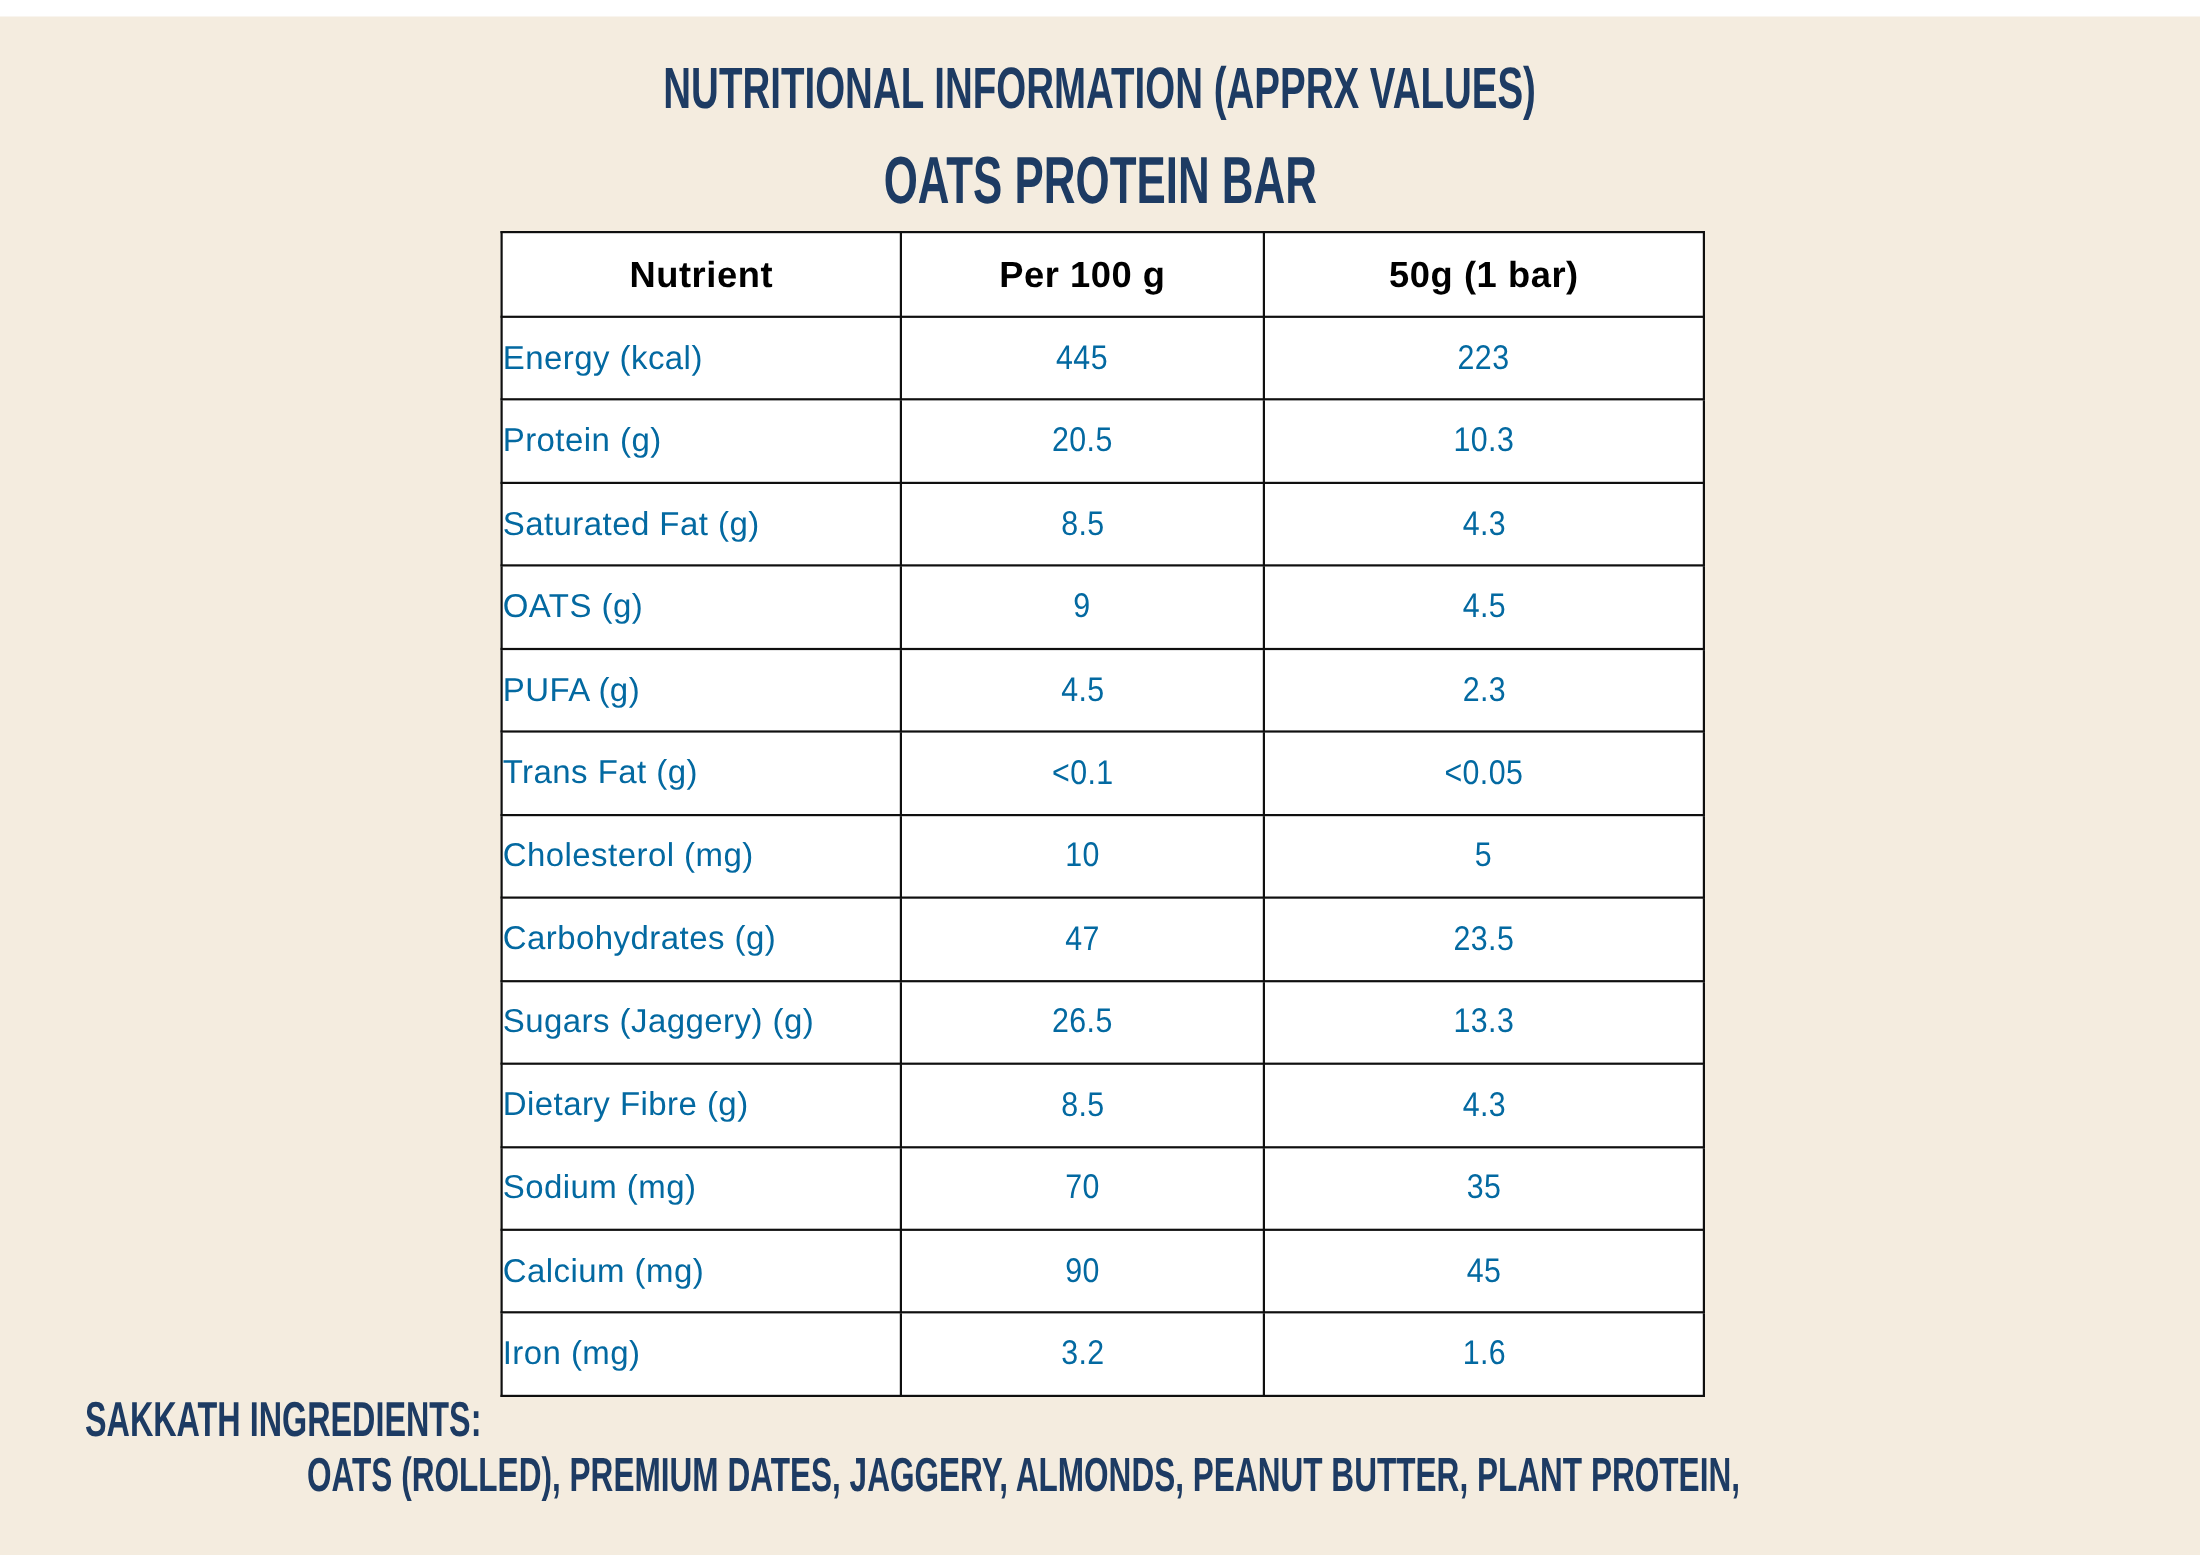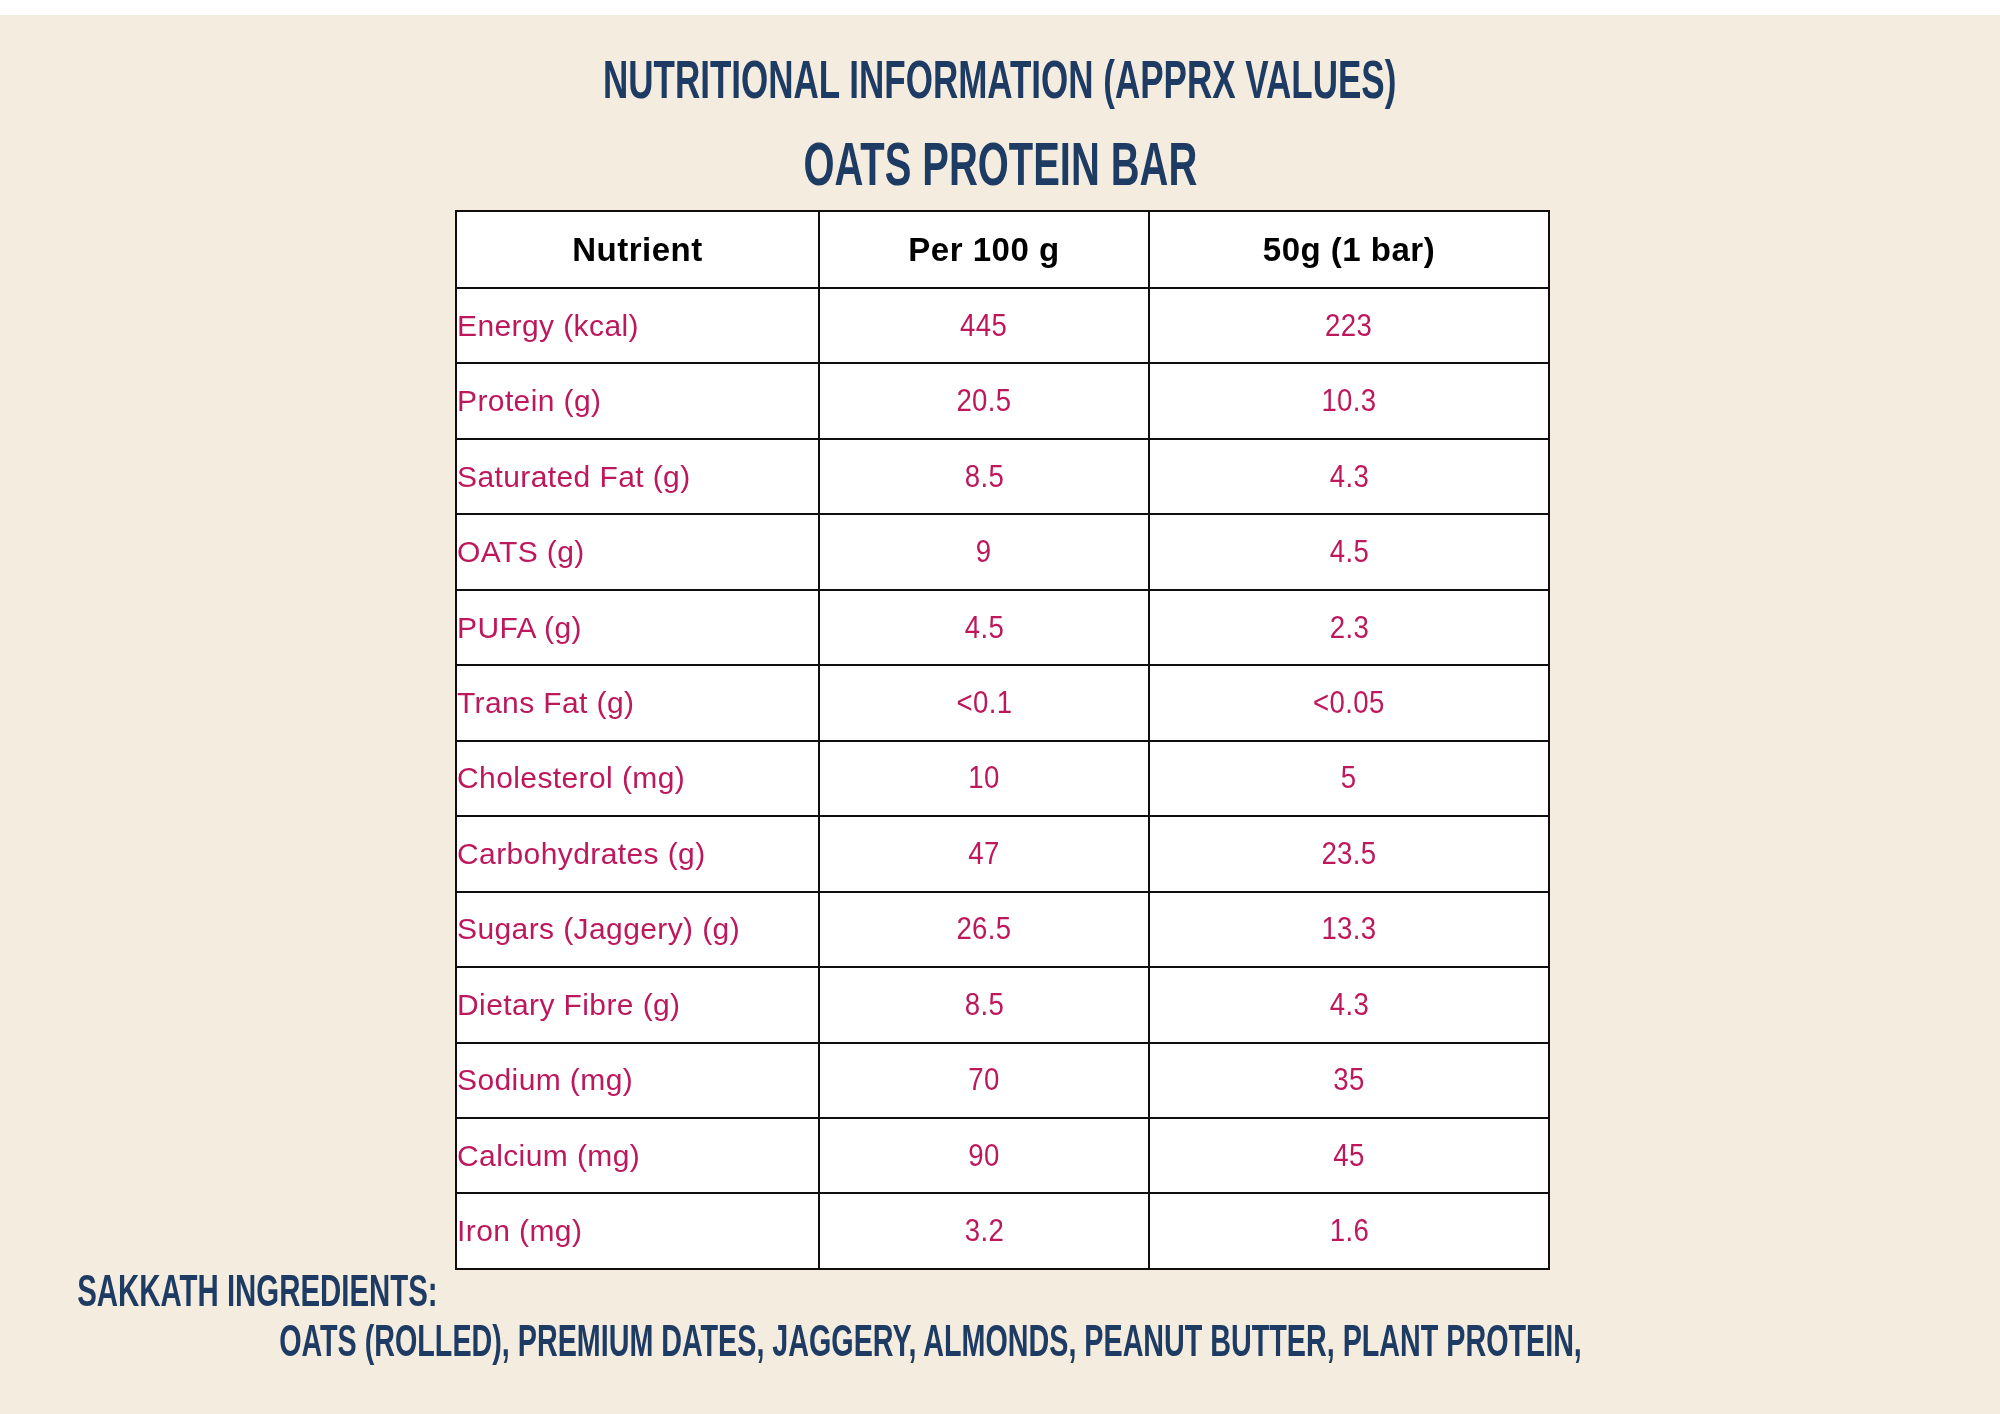--- a/index.html
+++ b/index.html
@@ -64,21 +64,21 @@
   table.nutri th {
     font-size: 33px;
     font-weight: 700;
     color: #000000;
     text-align: center;
     letter-spacing: 0.5px;
   }
   table.nutri td {
     font-size: 30px;
     font-weight: 400;
-    color: #be185d;
+    color: #0369a1;
     letter-spacing: 0.4px;
   }
   td.label { text-align: left; padding-left: 15px; }
   td.val { text-align: center; }
   td.val .numinner {
     display: inline-block;
     transform: scale(0.92, 1.04);
     transform-origin: 50% 50%;
   }
   .footer {

